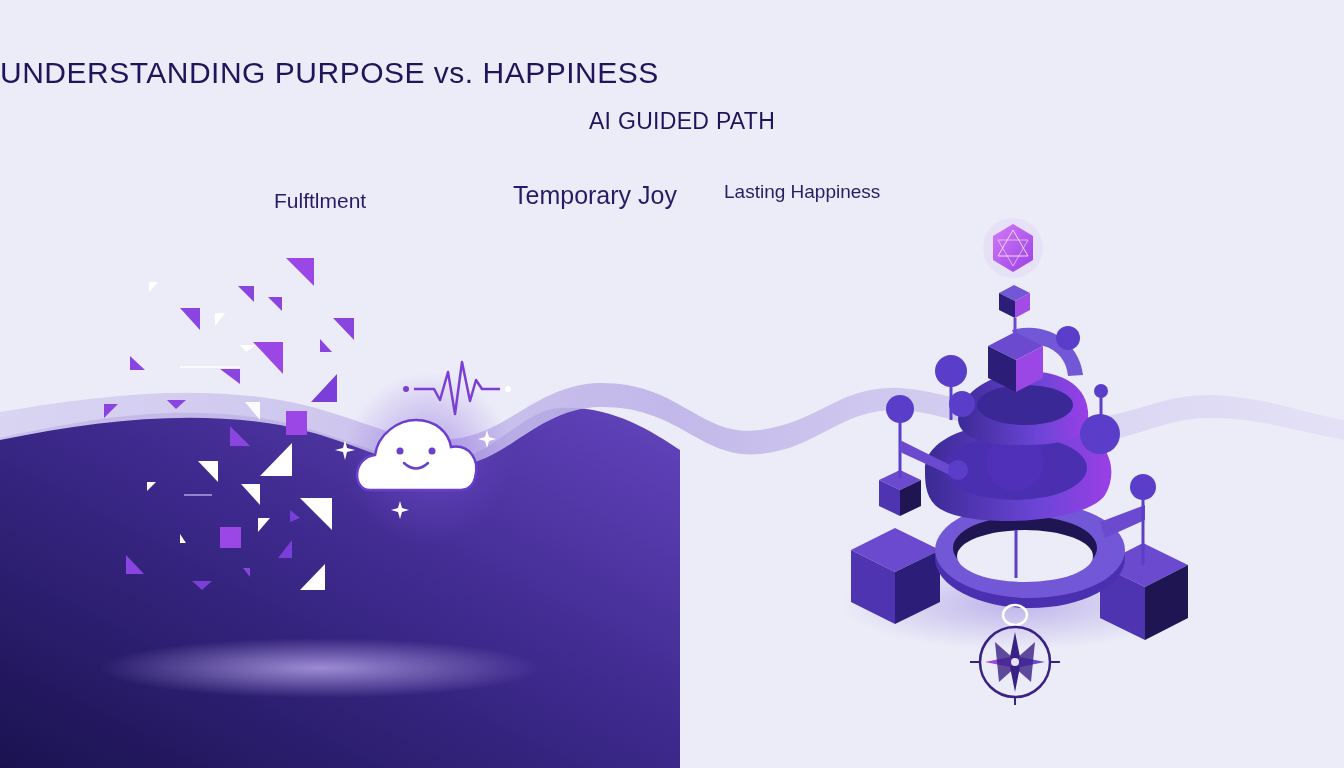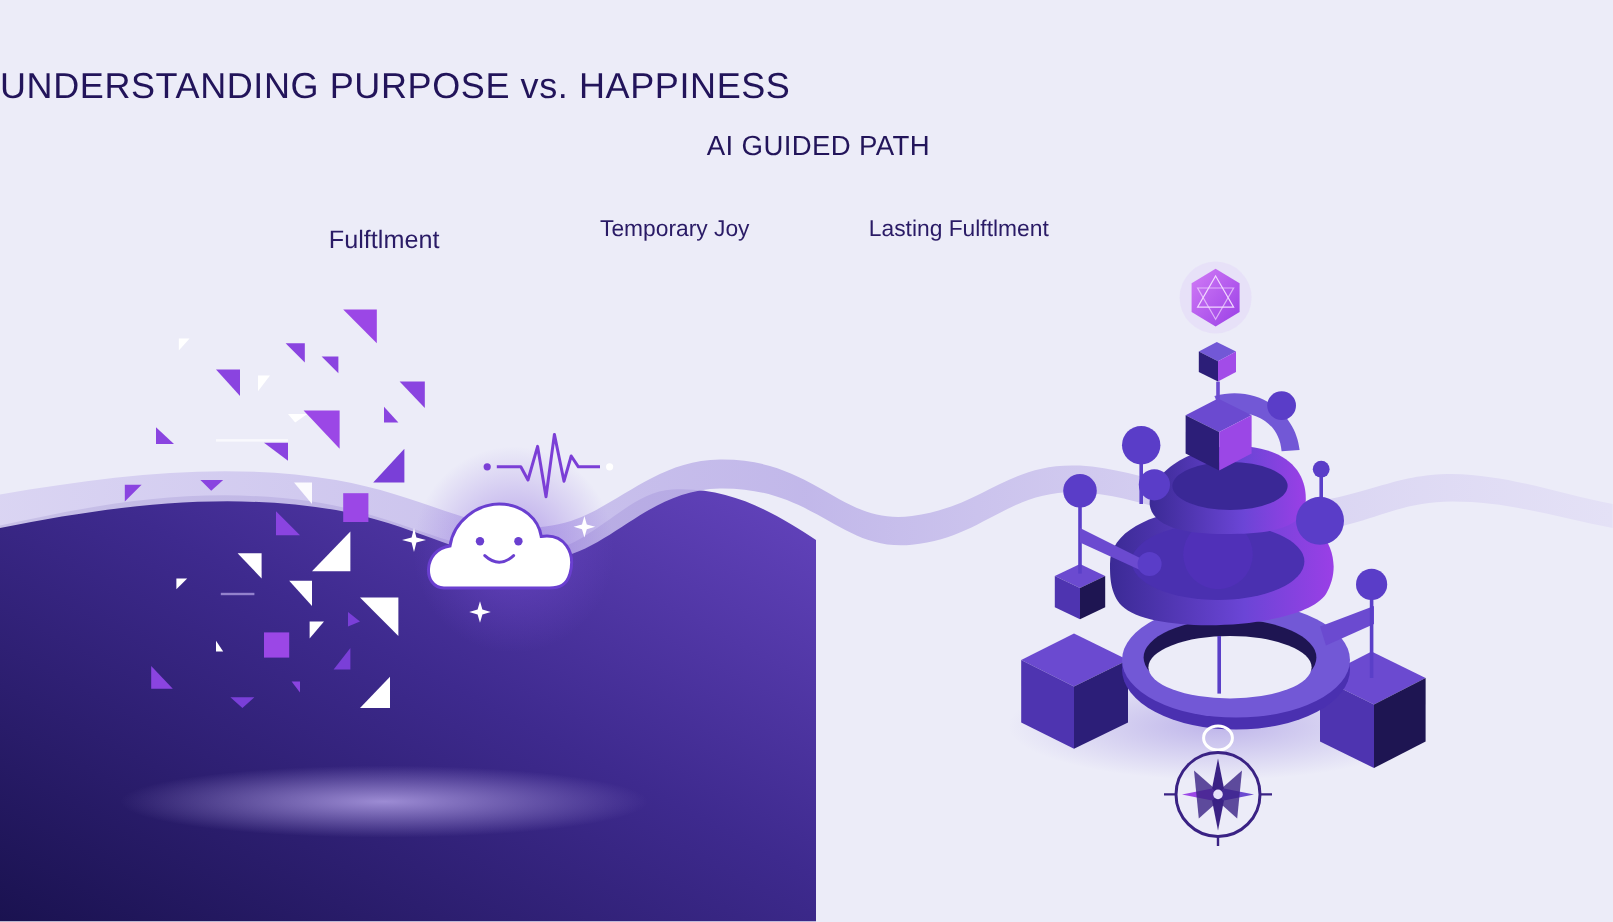--- a/index.html
+++ b/index.html
@@ -14,21 +14,21 @@
     font-size: 30px; letter-spacing: 0.5px; color: #22145A; font-weight: 400;
   }
   .subtitle {
     position: absolute; left: 0; width: 1364px; top: 108px; text-align: center;
     font-size: 23px; color: #22145A; letter-spacing: 0.3px;
   }
   .label {
     position: absolute; color: #2A1B66; font-size: 20px; white-space: nowrap;
   }
   .label.happiness { left: 274px; top: 189px; font-size: 21px; }
-  .label.joy { left: 500px; top: 181px; font-size: 19px; }
+  .label.joy { left: 513px; top: 181px; font-size: 25px; }
   .label.fulfil { left: 724px; top: 181px; font-size: 19px; }
   svg { position: absolute; left: 0; top: 0; }
 </style>
 </head>
 <body>
 
 <div class="canvas">
 
   <svg width="1344" height="768" viewBox="0 0 1344 768">
     <defs>
@@ -208,14 +208,14 @@
       <polygon points="1035,642 1017,658 1013,666 1031,682" fill="#3A2284" opacity="0.8"></polygon>
       <circle cx="1015" cy="662" r="4" fill="#E8E0FA"></circle>
     </g>
   </svg>
 
   <div class="title">UNDERSTANDING PURPOSE vs. HAPPINESS</div>
   <div class="subtitle">AI GUIDED PATH</div>
 
   <div class="label happiness">Fulftlment</div>
   <div class="label joy">Temporary Joy</div>
-  <div class="label fulfil">Lasting Fulftlment</div>
+  <div class="label fulfil">Lasting Happiness</div>
 </div>
 
 </body></html>

